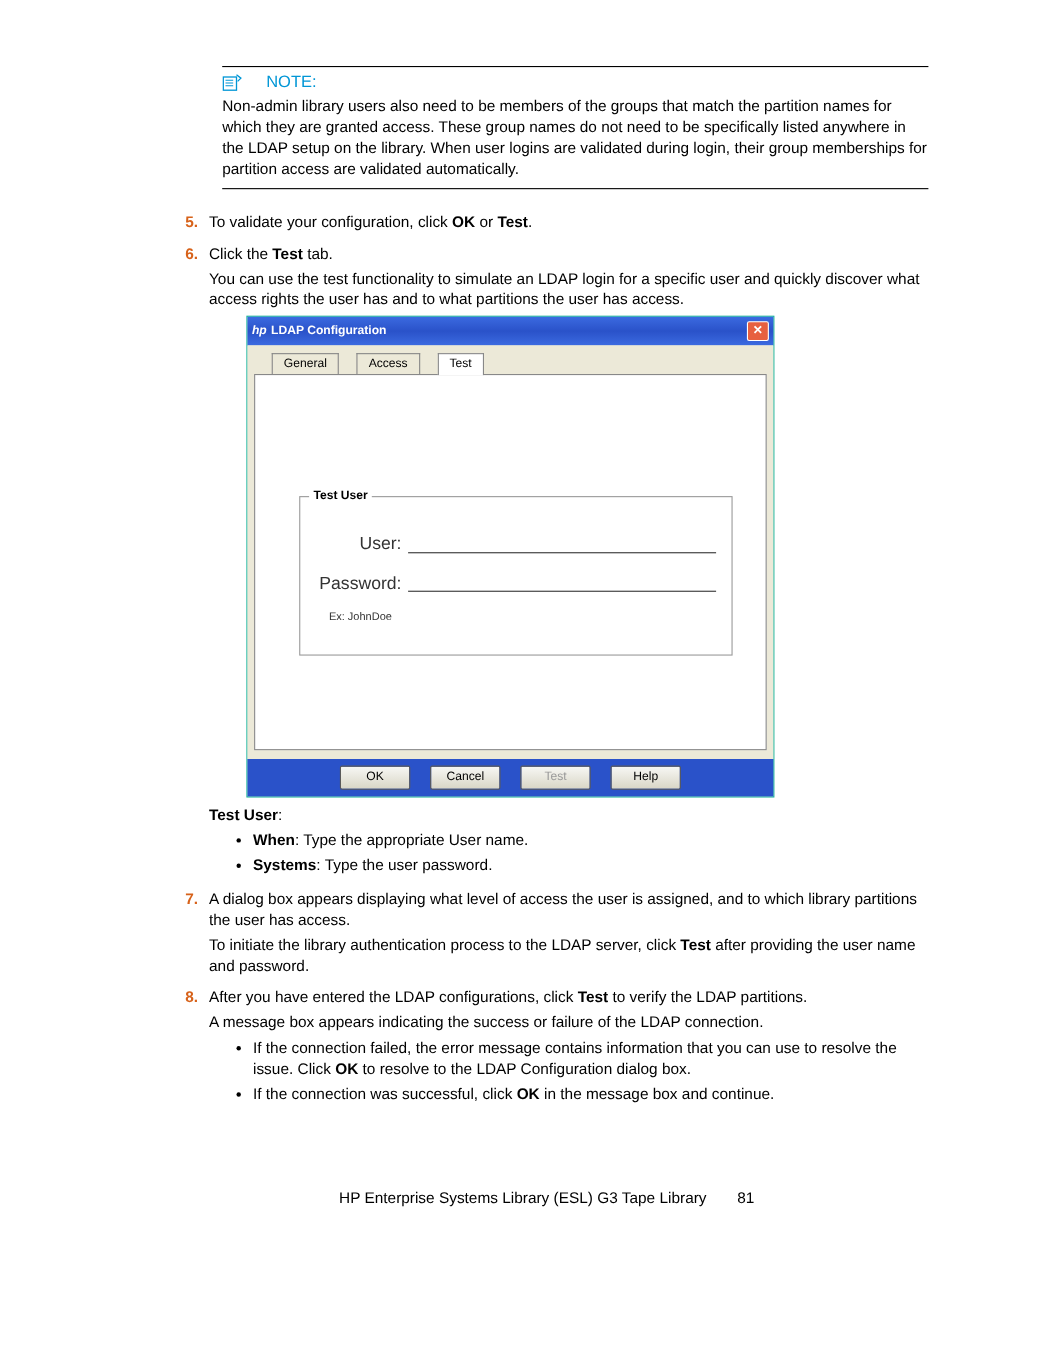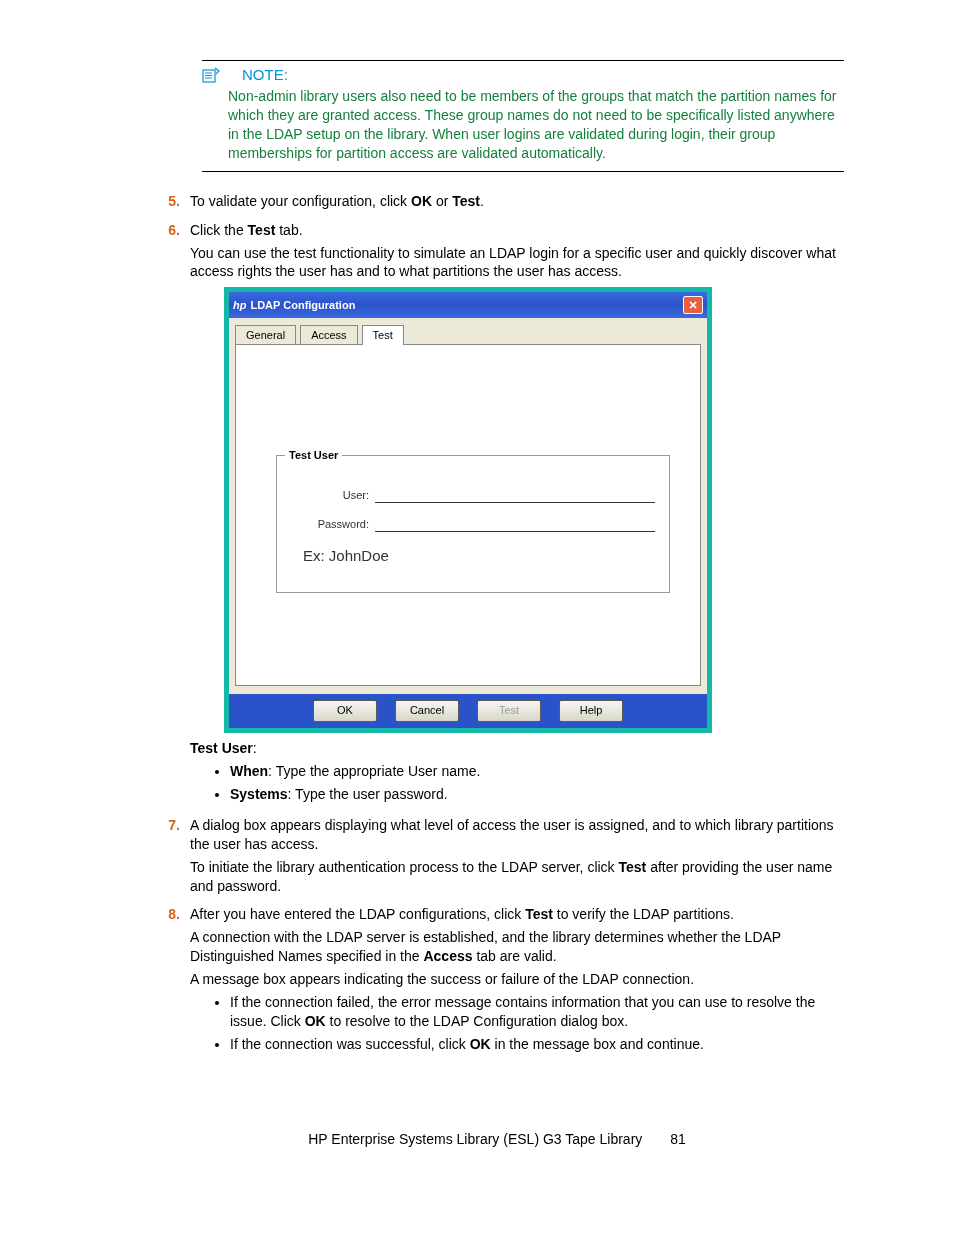--- a/index.html
+++ b/index.html
@@ -22,23 +22,22 @@
   }
   .note-header {
     display: flex;
     align-items: center;
     gap: 22px;
     color: #0096d6;
     font-size: 15px;
   }
   .note-icon svg { display: block; }
   .note-body {
-    margin-left: 26px;
     margin-top: 2px;
-    color: #15803d;
+    color: #000000;
   }
   ol.steps {
     list-style: none;
     padding: 0;
     margin: 20px 0 0 0;
   }
   ol.steps > li {
     display: flex;
     margin-bottom: 6px;
   }
@@ -49,21 +48,21 @@
     padding-right: 10px;
     color: #d7621a;
     font-weight: bold;
   }
   .step-body { flex: 1; }
   .step-body p { margin: 0 0 4px 0; }
   .b { font-weight: bold; }
   .screenshot {
     width: 478px;
     margin: 6px 0 6px 34px;
-    border: 5px solid #14b8a6;
+    border: 1px solid #14b8a6;
     background: #ece9d8;
     font-family: Tahoma, Arial, sans-serif;
     font-size: 11px;
   }
   .titlebar {
     background: linear-gradient(to bottom, #3b6ae0, #2a52c9 50%, #3b6ae0);
     color: #fff;
     display: flex;
     align-items: center;
     padding: 2px 4px;
@@ -74,21 +73,21 @@
   .closebtn {
     width: 18px; height: 16px;
     background: #e76040;
     border: 1px solid #fff;
     border-radius: 2px;
     color: #fff;
     display: flex; align-items: center; justify-content: center;
     font-weight: bold; font-size: 11px;
   }
   .dlg-body { background: #ece9d8; padding: 6px 6px 8px 6px; }
-  .tabs { display: flex; gap: 4px; margin-bottom: 0; }
+  .tabs { display: flex; gap: 16px; margin-bottom: 0; margin-left: 16px; }
   .tab {
     border: 1px solid #888;
     border-bottom: none;
     background: #ece9d8;
     padding: 2px 10px;
     font-size: 11px;
     position: relative;
     top: 1px;
   }
   .tab.active { background: #fff; z-index: 2; }
@@ -106,23 +105,23 @@
   }
   .fieldset .legend {
     position: absolute;
     top: -8px; left: 8px;
     background: #fff;
     padding: 0 4px;
     font-weight: bold;
     font-size: 11px;
   }
   .frow { display: flex; align-items: center; margin: 14px 0; }
-  .flabel { width: 78px; text-align: right; padding-right: 6px; font-size: 11px; color: #333; }
+  .flabel { width: 78px; text-align: right; padding-right: 6px; font-size: 16px; color: #333; }
   .finput { flex: 1; height: 14px; border: none; border-bottom: 1px solid #333; }
-  .example { margin: 0 0 0 12px; font-size: 15px; color: #333; }
+  .example { margin: 0 0 0 12px; font-size: 10px; color: #333; }
   .dlg-buttons {
     display: flex;
     justify-content: center;
     gap: 18px;
     background: #2a52c9;
     padding: 6px 0;
   }
   .dlg-btn {
     width: 62px; height: 20px;
     background: linear-gradient(to bottom, #f7f7f4, #d9d6c6);
@@ -246,23 +245,20 @@
       </p>
     </div>
   </li>
 
   <li>
     <div class="step-num">8.</div>
     <div class="step-body">
       <p>
         <span>After you have entered the LDAP configurations, click </span><span class="b">Test</span><span> to verify the LDAP partitions.</span>
       </p>
-      <p>
-        <span>A connection with the LDAP server is established, and the library determines whether the LDAP Distinguished Names specified in the </span><span class="b">Access</span><span> tab are valid.</span>
-      </p>
       <p>A message box appears indicating the success or failure of the LDAP connection.</p>
       <ul class="sub">
         <li>
           <span>If the connection failed, the error message contains information that you can use to resolve the issue. Click </span><span class="b">OK</span><span> to resolve to the LDAP Configuration dialog box.</span>
         </li>
         <li>
           <span>If the connection was successful, click </span><span class="b">OK</span><span> in the message box and continue.</span>
         </li>
       </ul>
     </div>

